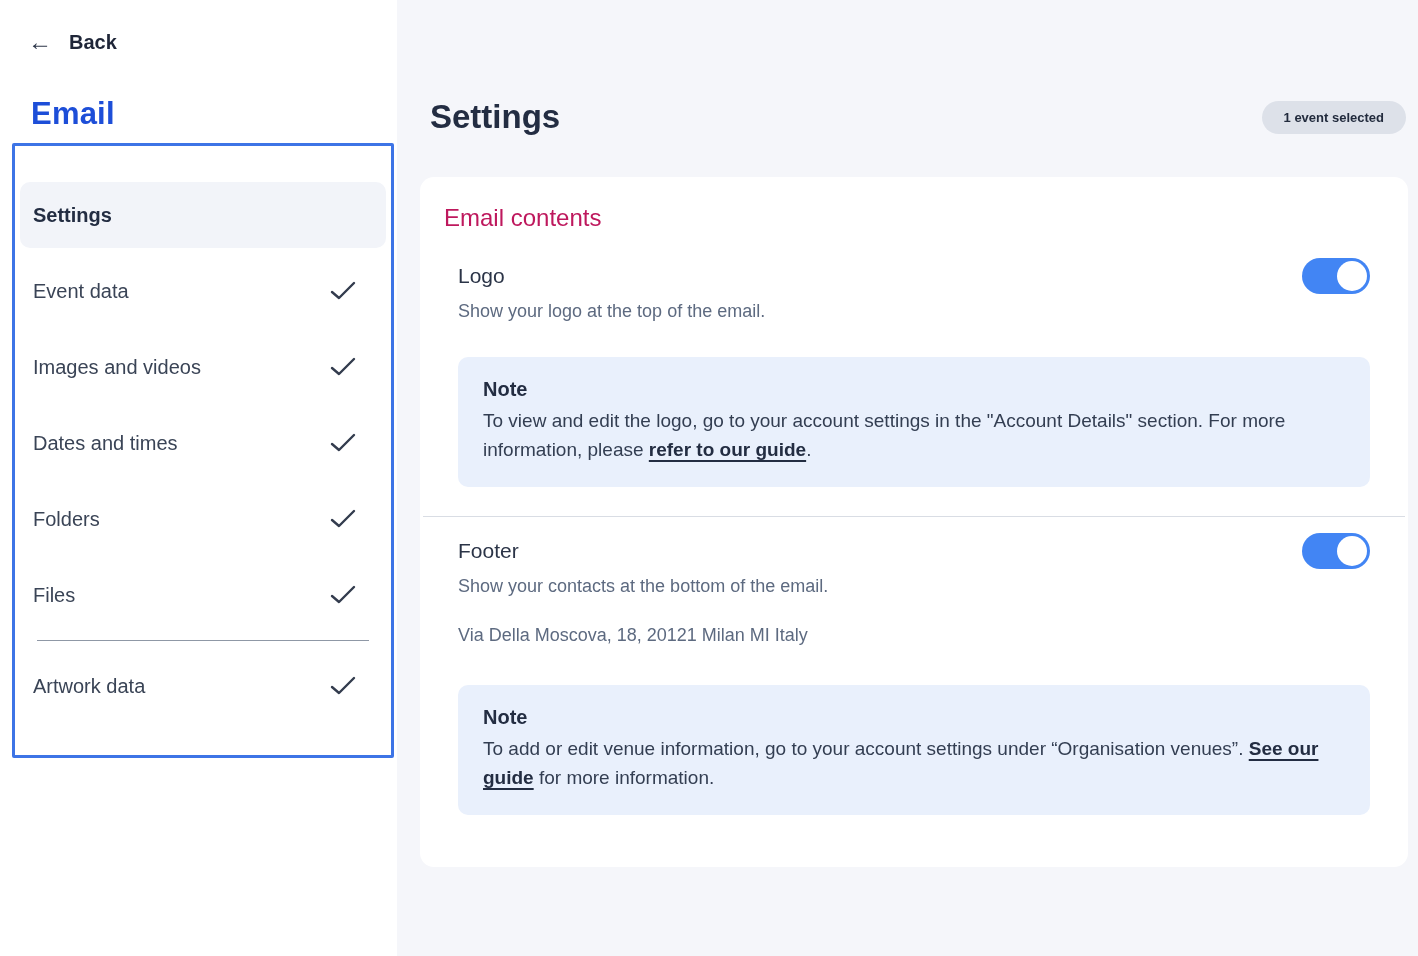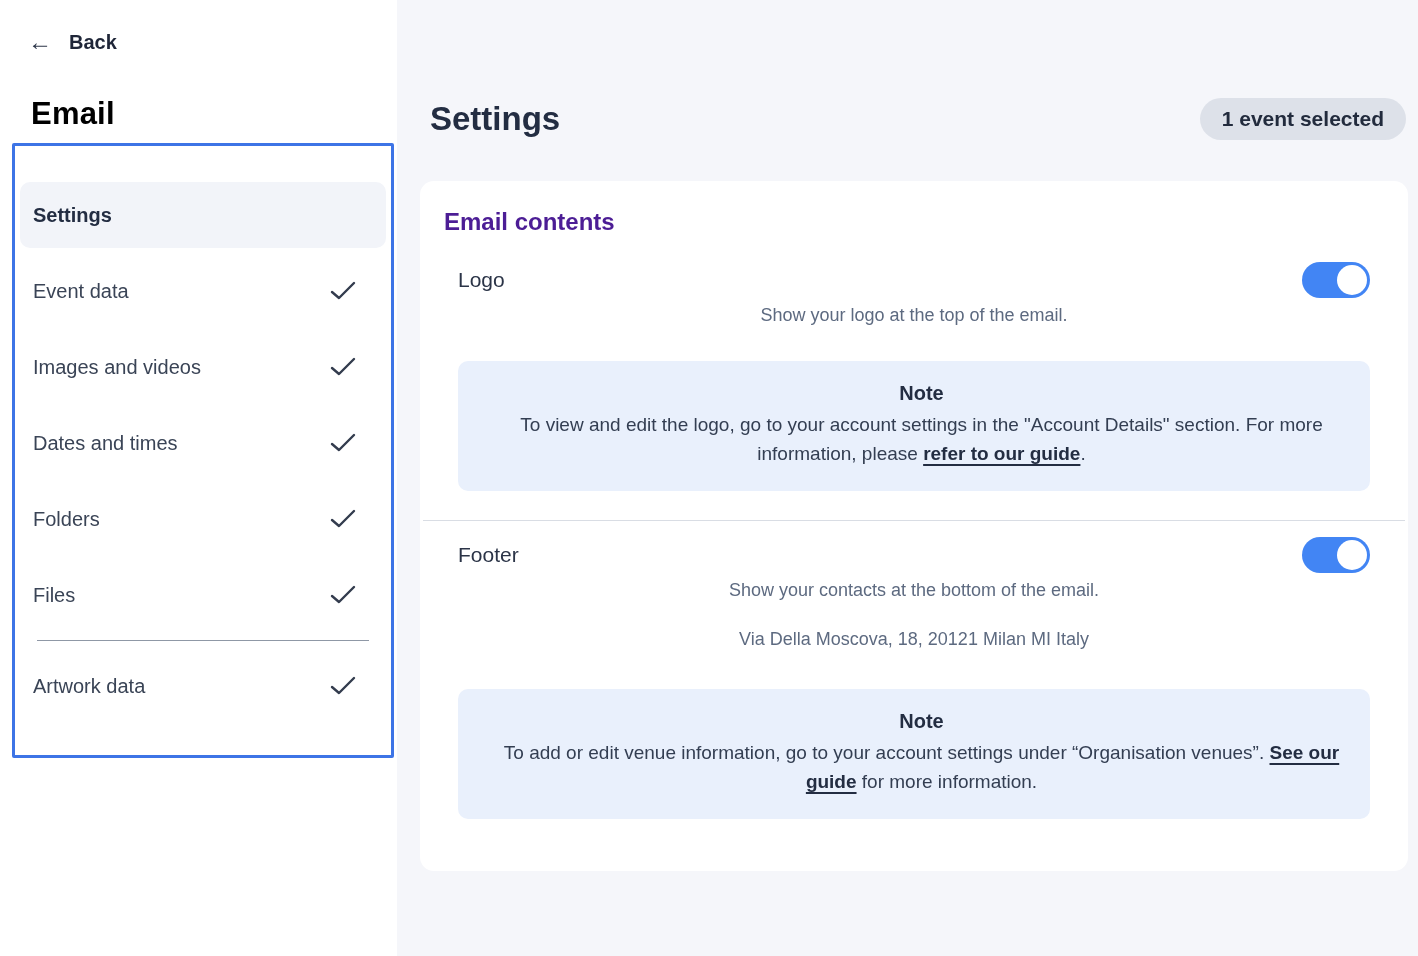--- a/index.html
+++ b/index.html
@@ -22,21 +22,21 @@
     display: flex; align-items: center; gap: 17px;
     margin-left: 28px; cursor: pointer; width: max-content;
   }
   .back-arrow { font-size: 24px; color: #2B3447; line-height: 1; }
   .back-label {
     font-size: 20px; font-weight: 700; color: #1F2638;
     text-underline-offset: 5px; text-decoration-thickness: 2px;
   }
   .sidebar-title {
     margin: 42px 0 0 31px;
-    font-size: 31px; font-weight: 700; color: #000000;
+    font-size: 31px; font-weight: 700; color: #1d4ed8;
     letter-spacing: 0.2px;
   }
   .nav-box {
     margin: 11px 0 0 12px;
     width: 382px;
     border: 3px solid #3D74E6;
     border-radius: 2px;
     padding: 36px 5px 26px 5px;
     background: #FFFFFF;
   }
@@ -61,53 +61,53 @@
 
   
   .main { flex: 1; padding: 0 10px 18px 23px; }
   .main-header {
     display: flex; align-items: center; justify-content: space-between;
     margin-top: 98px; padding-right: 2px;
   }
   .main-title { font-size: 33px; font-weight: 700; color: #232D42; margin-left: 10px; }
   .event-badge {
     background: #DDE1E9; color: #222B3D;
-    font-size: 21px; font-weight: 600;
+    font-size: 13px; font-weight: 600;
     padding: 9px 22px; border-radius: 22px;
     white-space: nowrap;
   }
 
   .card {
     margin-top: 41px;
     background: #FFFFFF;
     border-radius: 14px;
     padding: 27px 38px 52px 38px;
   }
-  .card-title { font-size: 24px; font-weight: 700; color: #4c1d95; margin-left: -14px; }
-
-  .section { margin-top: 26px; text-align: center; }
+  .card-title { font-size: 24px; font-weight: 400; color: #be185d; margin-left: -14px; }
+
+  .section { margin-top: 26px; }
   .toggle-row { display: flex; align-items: center; justify-content: space-between; height: 36px; }
   .section-label { font-size: 21px; color: #2B3447; }
   .section-desc { margin-top: 7px; font-size: 18px; color: #5D6A80; }
 
   .toggle {
     position: relative; width: 68px; height: 36px; border-radius: 18px;
     background: #4285F4; cursor: pointer; flex: none;
   }
   .toggle .knob {
     position: absolute; top: 3px; right: 3px;
     width: 30px; height: 30px; border-radius: 50%;
     background: #FFFFFF;
   }
 
   .note-box {
     margin-top: 35px;
     background: #E9F0FC;
     border-radius: 10px;
-    padding: 21px 25px 23px 40px;
+    padding: 21px 25px 23px 25px;
   }
   .note-title { font-size: 20px; font-weight: 700; color: #232D42; }
   .note-body { margin-top: 5px; font-size: 19px; line-height: 29px; color: #333E52; }
   .note-link {
     color: #232D42; font-weight: 700; text-decoration: underline;
     text-underline-offset: 4px; text-decoration-thickness: 2px; cursor: pointer;
   }
 
   .card-divider { border: none; border-top: 1px solid #D9DDE4; margin: 29px -35px 0 -35px; }
 

